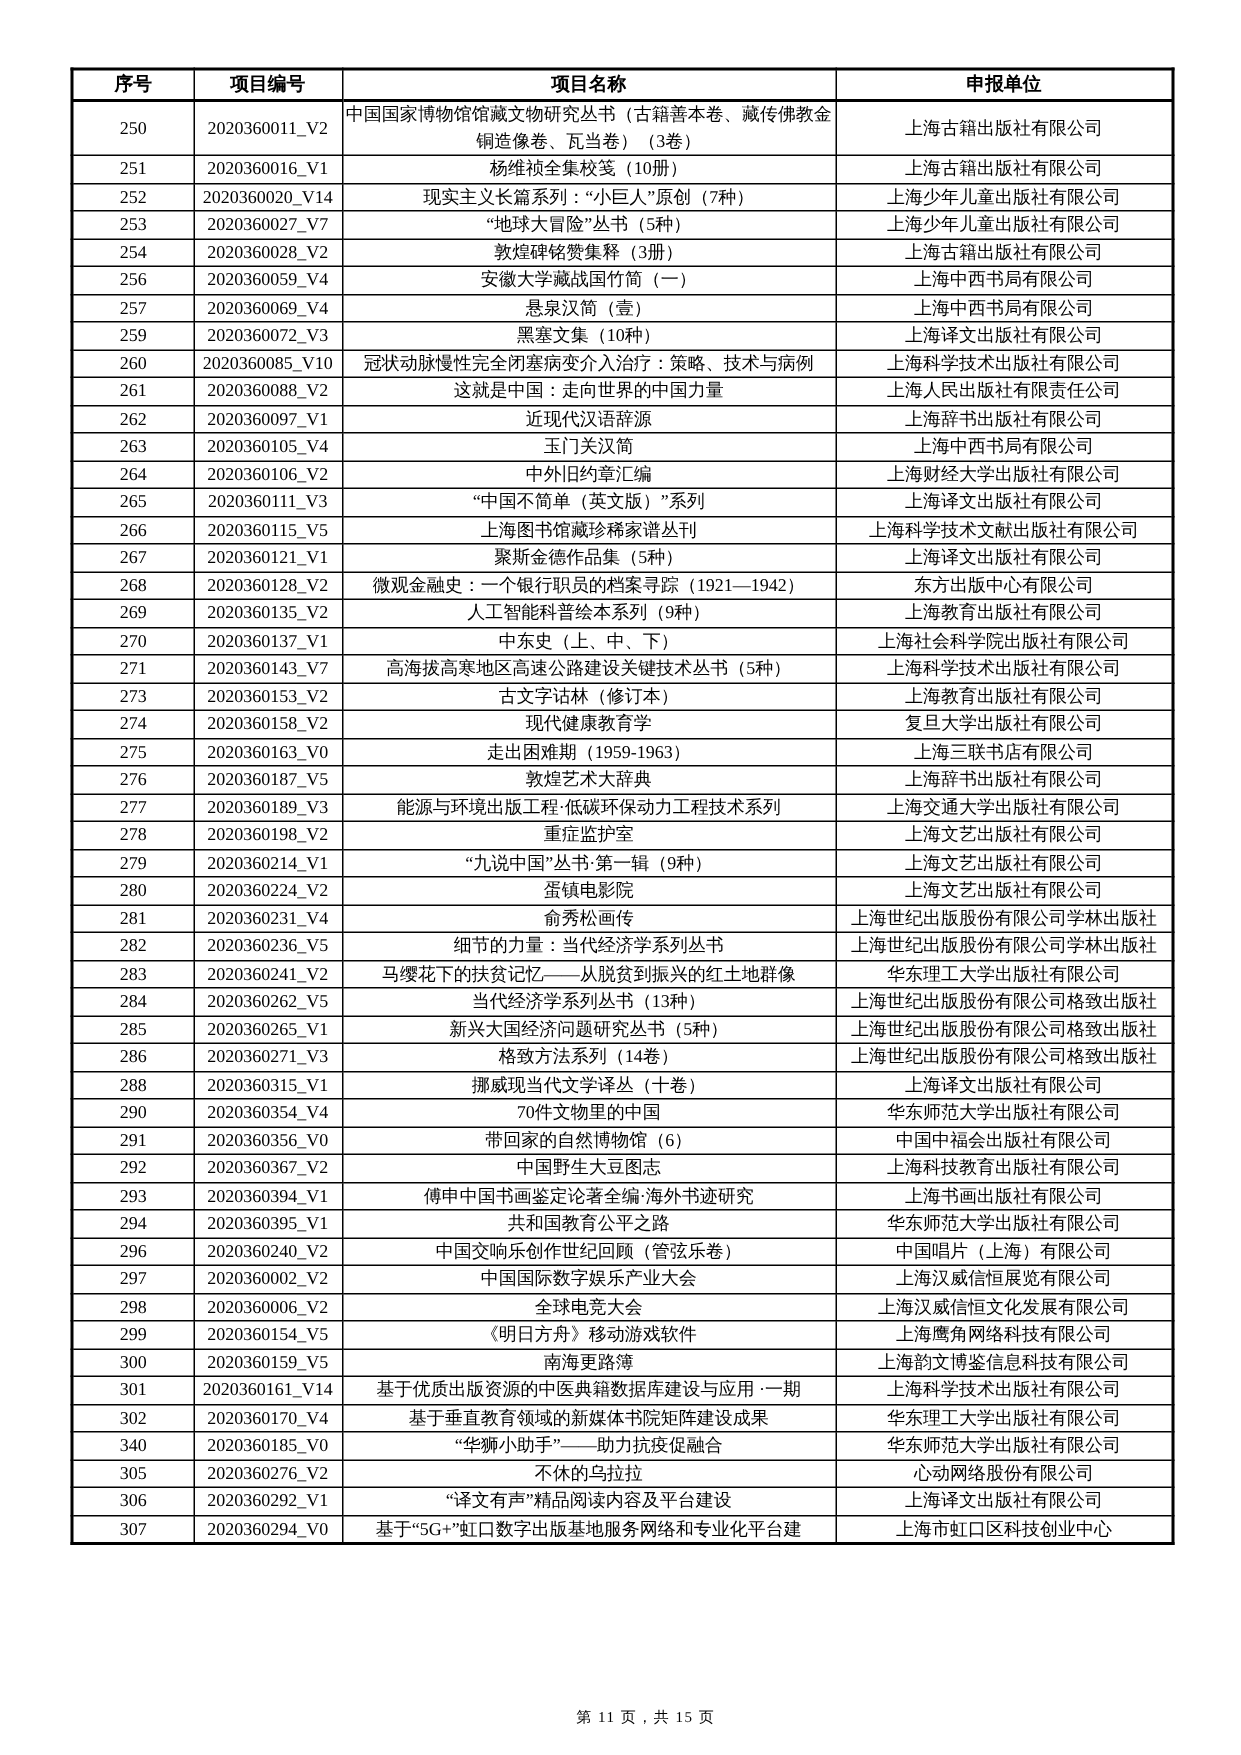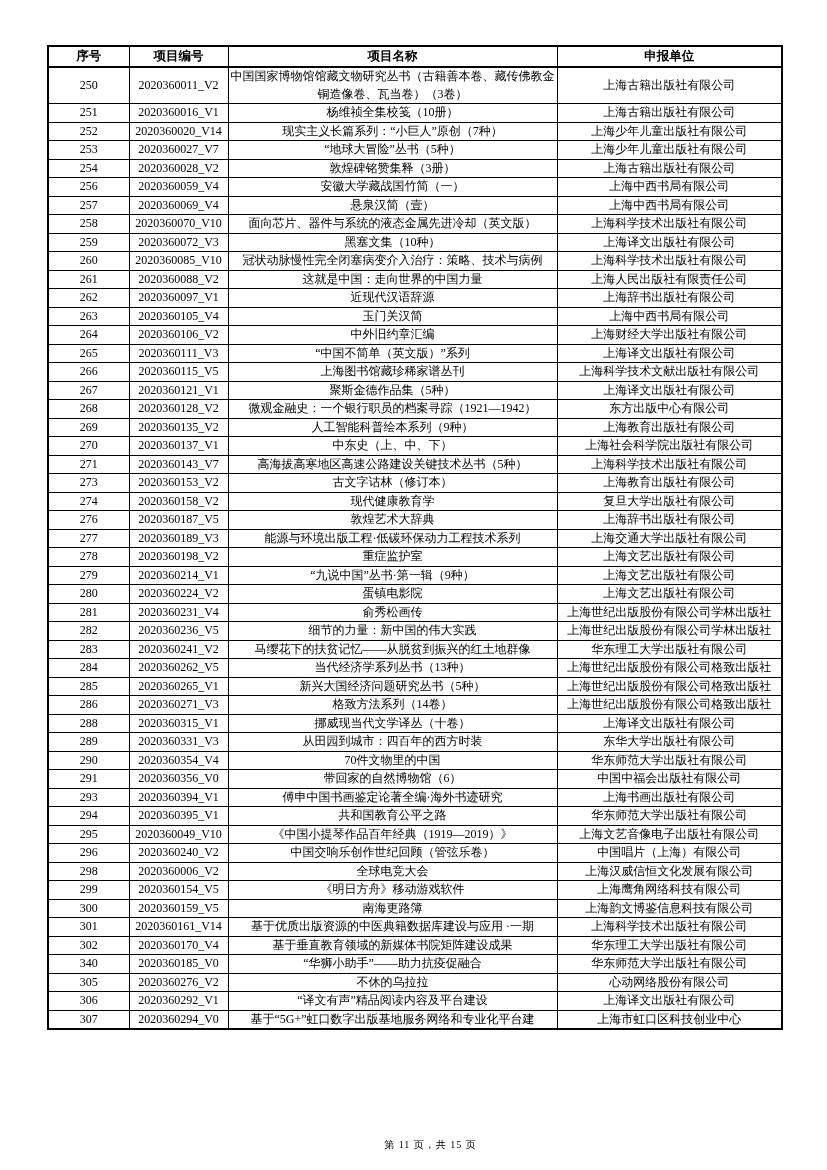--- a/index.html
+++ b/index.html
@@ -118,26 +118,20 @@
             <td class="name-cell">安徽大学藏战国竹简（一）</td>
             <td>上海中西书局有限公司</td>
           </tr>
           <tr>
             <td>257</td>
             <td>2020360069_V4</td>
             <td class="name-cell">悬泉汉简（壹）</td>
             <td>上海中西书局有限公司</td>
           </tr>
           <tr>
-            <td>258</td>
-            <td>2020360070_V10</td>
-            <td class="name-cell">面向芯片、器件与系统的液态金属先进冷却（英文版）</td>
-            <td>上海科学技术出版社有限公司</td>
-          </tr>
-          <tr>
             <td>259</td>
             <td>2020360072_V3</td>
             <td class="name-cell">黑塞文集（10种）</td>
             <td>上海译文出版社有限公司</td>
           </tr>
           <tr>
             <td>260</td>
             <td>2020360085_V10</td>
             <td class="name-cell">冠状动脉慢性完全闭塞病变介入治疗：策略、技术与病例</td>
             <td>上海科学技术出版社有限公司</td>
@@ -214,20 +208,26 @@
             <td class="name-cell">古文字诂林（修订本）</td>
             <td>上海教育出版社有限公司</td>
           </tr>
           <tr>
             <td>274</td>
             <td>2020360158_V2</td>
             <td class="name-cell">现代健康教育学</td>
             <td>复旦大学出版社有限公司</td>
           </tr>
           <tr>
+            <td>275</td>
+            <td>2020360163_V0</td>
+            <td class="name-cell">走出困难期（1959-1963）</td>
+            <td>上海三联书店有限公司</td>
+          </tr>
+          <tr>
             <td>276</td>
             <td>2020360187_V5</td>
             <td class="name-cell">敦煌艺术大辞典</td>
             <td>上海辞书出版社有限公司</td>
           </tr>
           <tr>
             <td>277</td>
             <td>2020360189_V3</td>
             <td class="name-cell">能源与环境出版工程·低碳环保动力工程技术系列</td>
             <td>上海交通大学出版社有限公司</td>
@@ -252,21 +252,21 @@
           </tr>
           <tr>
             <td>281</td>
             <td>2020360231_V4</td>
             <td class="name-cell">俞秀松画传</td>
             <td>上海世纪出版股份有限公司学林出版社</td>
           </tr>
           <tr>
             <td>282</td>
             <td>2020360236_V5</td>
-            <td class="name-cell">细节的力量：新中国的伟大实践</td>
+            <td class="name-cell">细节的力量：当代经济学系列丛书</td>
             <td>上海世纪出版股份有限公司学林出版社</td>
           </tr>
           <tr>
             <td>283</td>
             <td>2020360241_V2</td>
             <td class="name-cell">马缨花下的扶贫记忆——从脱贫到振兴的红土地群像</td>
             <td>华东理工大学出版社有限公司</td>
           </tr>
           <tr>
             <td>284</td>
@@ -286,60 +286,60 @@
             <td class="name-cell">格致方法系列（14卷）</td>
             <td>上海世纪出版股份有限公司格致出版社</td>
           </tr>
           <tr>
             <td>288</td>
             <td>2020360315_V1</td>
             <td class="name-cell">挪威现当代文学译丛（十卷）</td>
             <td>上海译文出版社有限公司</td>
           </tr>
           <tr>
-            <td>289</td>
-            <td>2020360331_V3</td>
-            <td class="name-cell">从田园到城市：四百年的西方时装</td>
-            <td>东华大学出版社有限公司</td>
-          </tr>
-          <tr>
             <td>290</td>
             <td>2020360354_V4</td>
             <td class="name-cell">70件文物里的中国</td>
             <td>华东师范大学出版社有限公司</td>
           </tr>
           <tr>
             <td>291</td>
             <td>2020360356_V0</td>
             <td class="name-cell">带回家的自然博物馆（6）</td>
             <td>中国中福会出版社有限公司</td>
           </tr>
           <tr>
+            <td>292</td>
+            <td>2020360367_V2</td>
+            <td class="name-cell">中国野生大豆图志</td>
+            <td>上海科技教育出版社有限公司</td>
+          </tr>
+          <tr>
             <td>293</td>
             <td>2020360394_V1</td>
             <td class="name-cell">傅申中国书画鉴定论著全编·海外书迹研究</td>
             <td>上海书画出版社有限公司</td>
           </tr>
           <tr>
             <td>294</td>
             <td>2020360395_V1</td>
             <td class="name-cell">共和国教育公平之路</td>
             <td>华东师范大学出版社有限公司</td>
           </tr>
           <tr>
-            <td>295</td>
-            <td>2020360049_V10</td>
-            <td class="name-cell">《中国小提琴作品百年经典（1919—2019）》</td>
-            <td>上海文艺音像电子出版社有限公司</td>
-          </tr>
-          <tr>
             <td>296</td>
             <td>2020360240_V2</td>
             <td class="name-cell">中国交响乐创作世纪回顾（管弦乐卷）</td>
             <td>中国唱片（上海）有限公司</td>
+          </tr>
+          <tr>
+            <td>297</td>
+            <td>2020360002_V2</td>
+            <td class="name-cell">中国国际数字娱乐产业大会</td>
+            <td>上海汉威信恒展览有限公司</td>
           </tr>
           <tr>
             <td>298</td>
             <td>2020360006_V2</td>
             <td class="name-cell">全球电竞大会</td>
             <td>上海汉威信恒文化发展有限公司</td>
           </tr>
           <tr>
             <td>299</td>
             <td>2020360154_V5</td>

